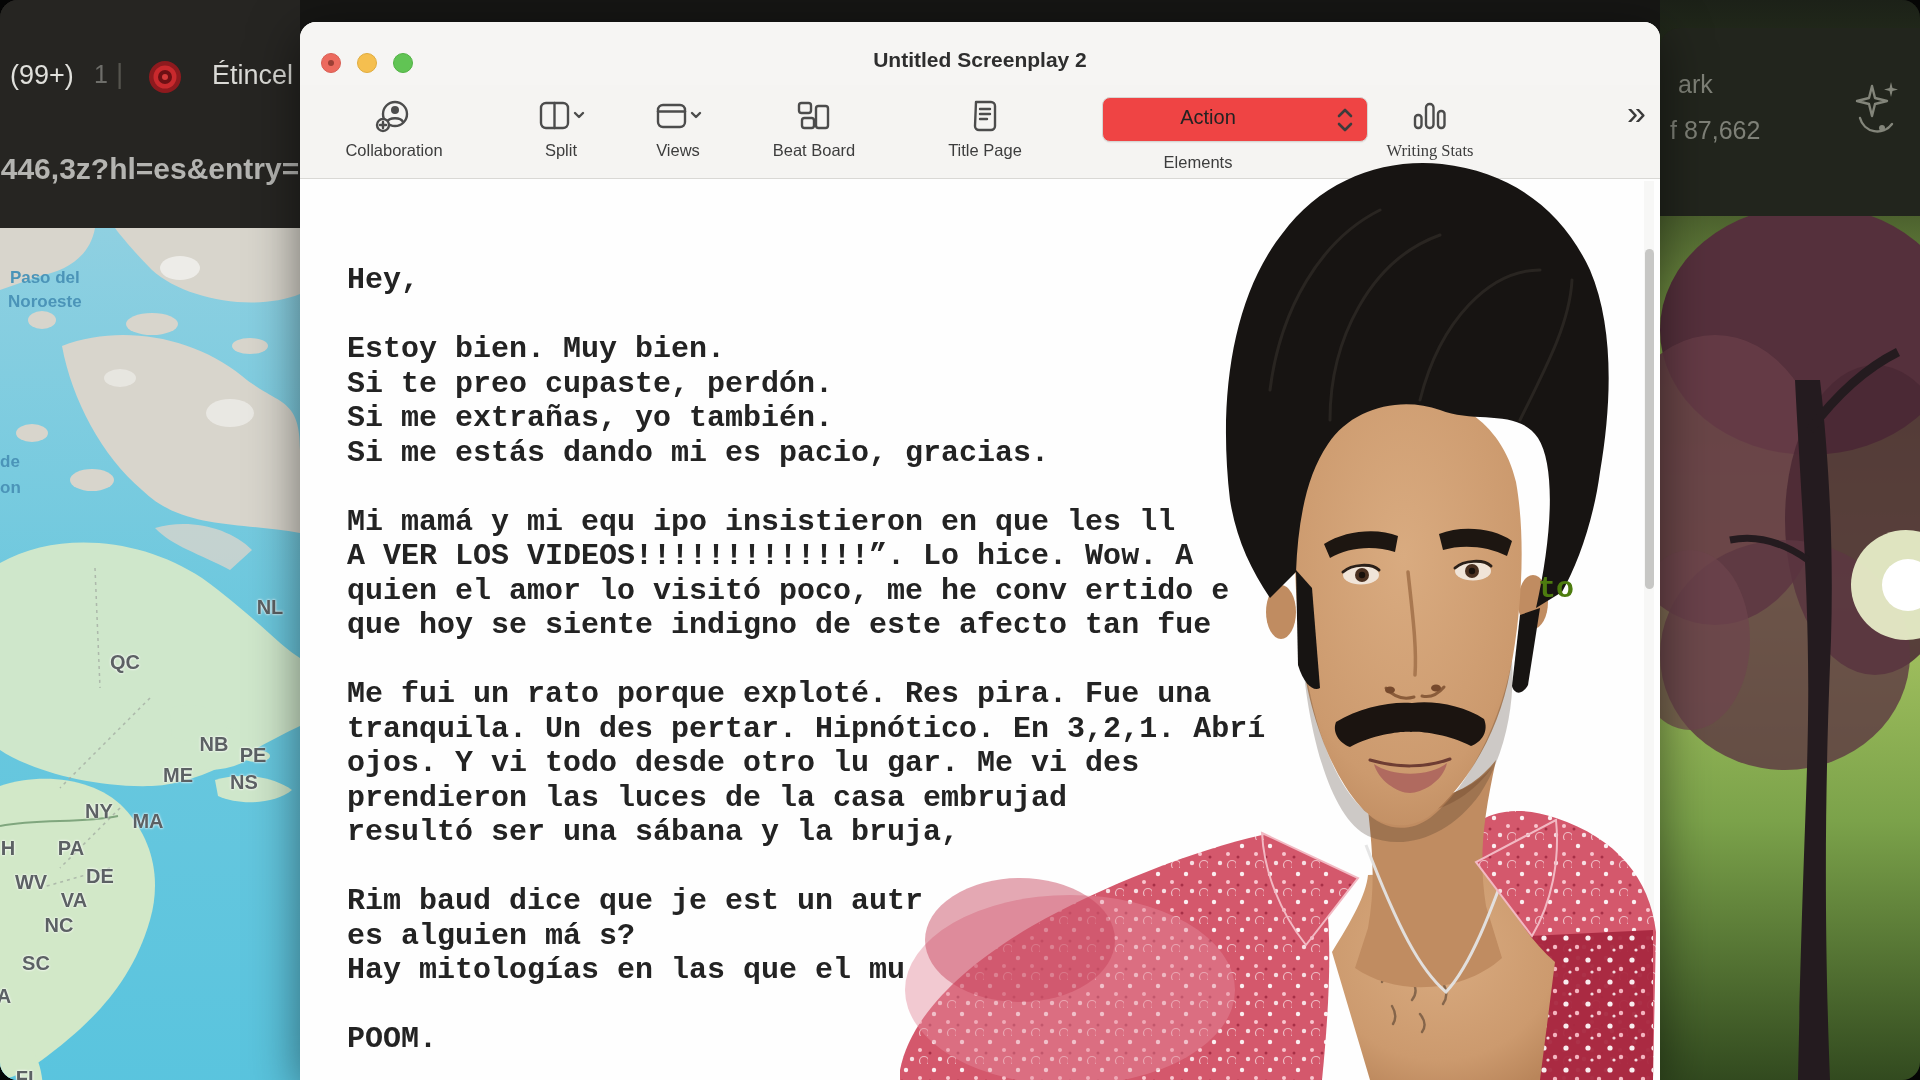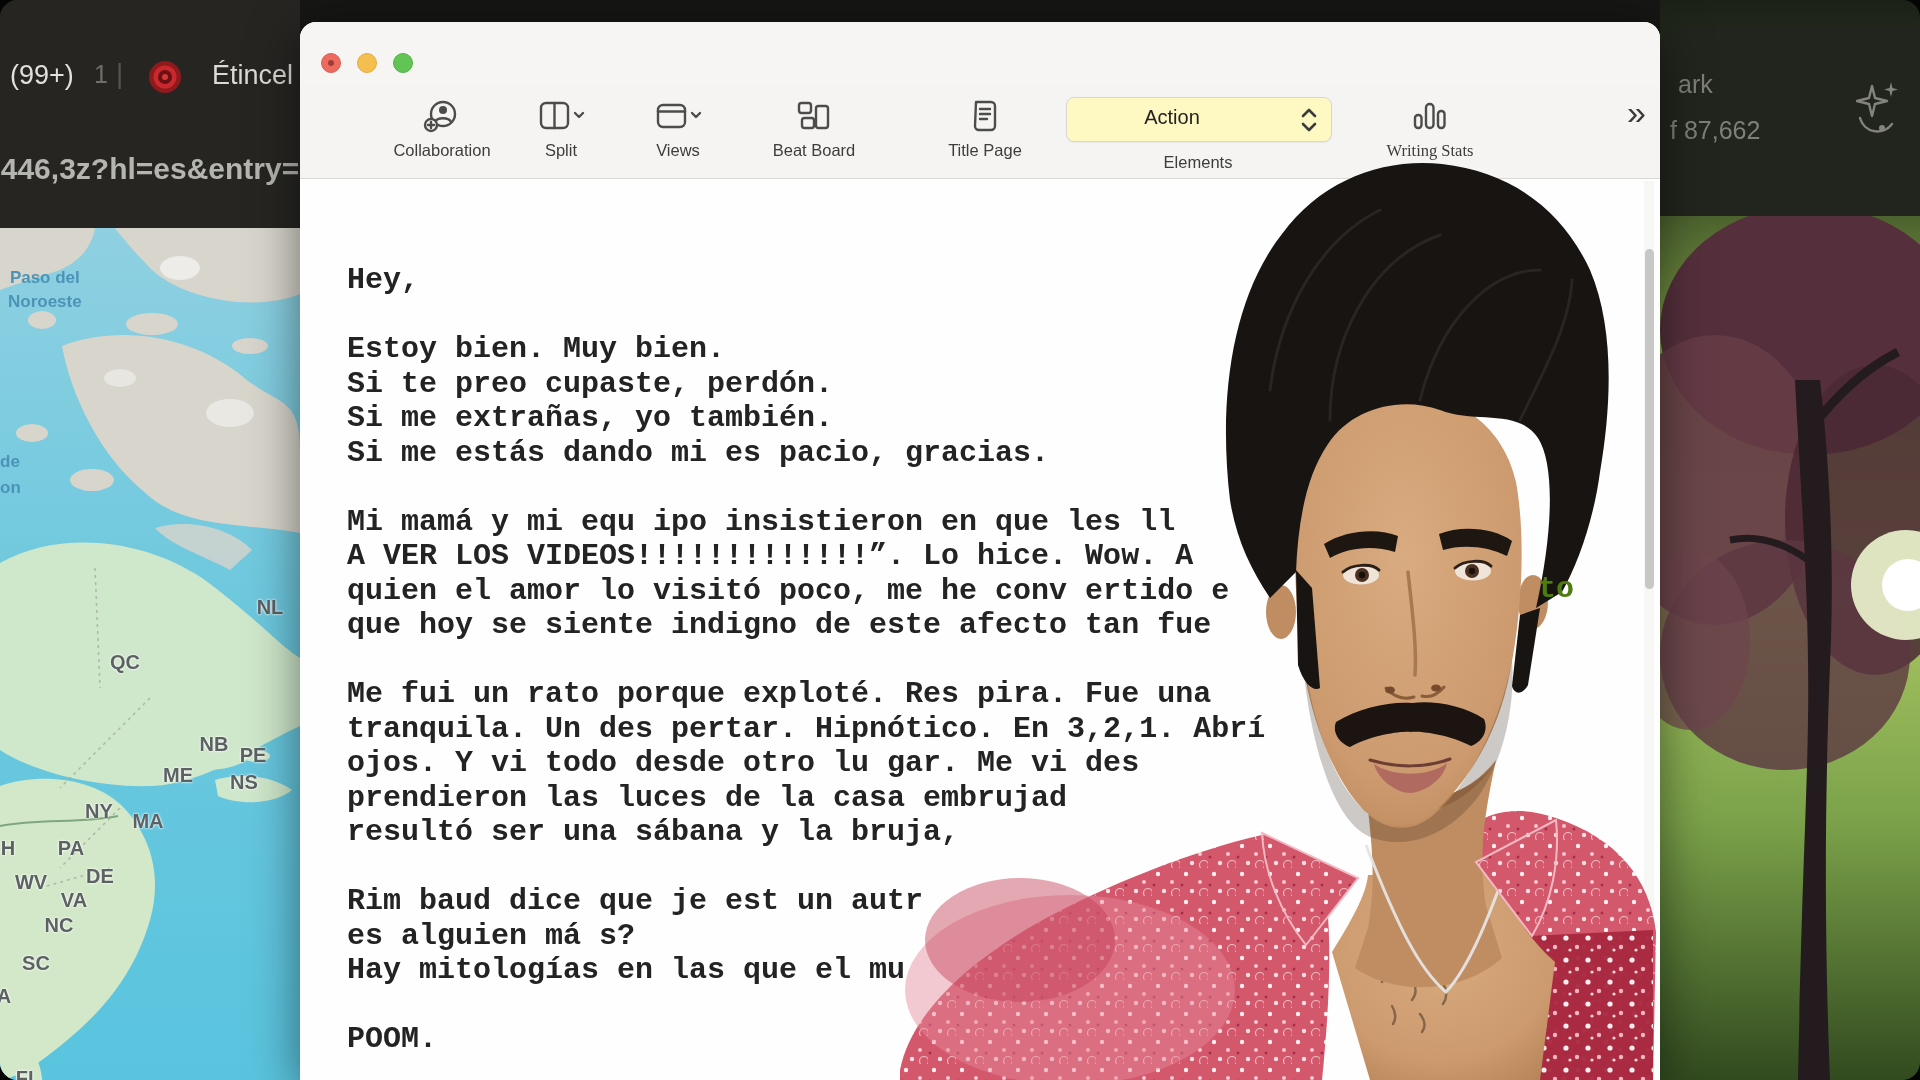--- a/index.html
+++ b/index.html
@@ -37,21 +37,21 @@
   .light.red::after{content:"";position:absolute;left:6px;top:6px;width:6px;height:6px;border-radius:50%;background:#9c3f35;}
   .light.yellow{left:57px;background:#f5bf4f;border:1px solid #e0ac3e;}
   .light.green{left:93px;background:#61c454;border:1px solid #52b244;}
   .win-title{position:absolute;left:0;top:26px;width:100%;text-align:center;font-size:21px;
     font-weight:700;color:#2e2e2e;}
   .toolbar{position:absolute;left:0;top:63px;width:100%;height:93px;background:#f5f4f2;
     border-bottom:1px solid #d9d8d5;}
   .tb-item{position:absolute;text-align:center;}
   .tb-icon{display:block;margin:0 auto;}
   .tb-label{display:block;margin-top:4px;font-size:16.5px;color:#3d3d3d;white-space:nowrap;}
-  .dropdown{position:absolute;left:766px;top:-3px;width:264px;height:43px;background:#fef9c3;
+  .dropdown{position:absolute;left:802px;top:-3px;width:264px;height:43px;background:#ef4444;
     border:1px solid #d7d6d3;border-radius:8px;box-shadow:0 1px 1px rgba(0,0,0,.05);}
   .dd-value{position:absolute;left:0;right:54px;top:8px;text-align:center;font-size:20px;color:#222;}
   .dd-stepper{position:absolute;right:12px;top:7px;}
   .overflow-btn{position:absolute;right:14px;top:10px;font-size:34px;color:#3a3a3a;line-height:34px;}
   .docarea{position:absolute;left:0;top:157px;width:100%;height:901px;background:#fefefe;}
   .script-text{position:absolute;left:47px;top:84px;margin:0;font-family:"Liberation Mono","DejaVu Sans Mono",monospace;
     font-size:30px;line-height:34.5px;font-weight:700;color:#232323;white-space:pre;}
   .scrollbar-track{position:absolute;right:6px;top:2px;width:10px;height:895px;background:#f7f7f6;}
   .scrollbar-thumb{position:absolute;right:6px;top:70px;width:9px;height:340px;background:#c7c7c5;border-radius:5px;}
   .text-frag{position:absolute;left:1538px;top:572px;z-index:40;font-family:"Liberation Mono","DejaVu Sans Mono",monospace;
@@ -181,25 +181,26 @@
         <circle cx="36" cy="50" r="3" fill="#83857a"></circle>
       </svg>
     </div>
   </div>
 
   <div class="appwin">
     <div class="titlebar">
       <span class="light red"></span>
       <span class="light yellow"></span>
       <span class="light green"></span>
+      <div class="win-title">Untitled Screenplay 2</div>
     </div>
 
     <div class="toolbar">
 
-      <div class="tb-item" style="left:38px;top:12px;width:112px;margin-left:48px;">
+      <div class="tb-item" style="left:38px;top:12px;width:112px;">
         <svg class="tb-icon" width="44" height="40" viewBox="0 0 44 40">
           <g fill="none" stroke="#4c4c4c" stroke-width="2.4" stroke-linecap="round" stroke-linejoin="round">
             <circle cx="23" cy="17" r="12"></circle>
             <circle cx="23" cy="13" r="4" fill="#4c4c4c" stroke="none"></circle>
             <path d="M15,25 c2,-5 14,-5 16,0"></path>
             <circle cx="11" cy="28" r="6" fill="#f5f4f2"></circle>
             <path d="M11,25 v6 M8,28 h6"></path>
           </g>
         </svg>
         <span class="tb-label">Collaboration</span>

